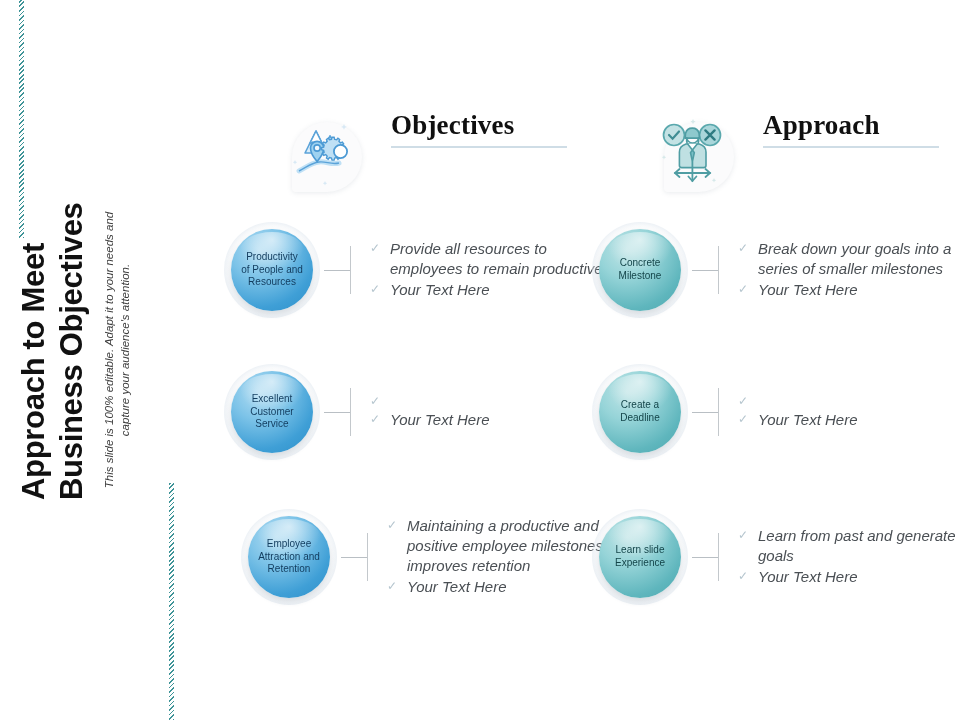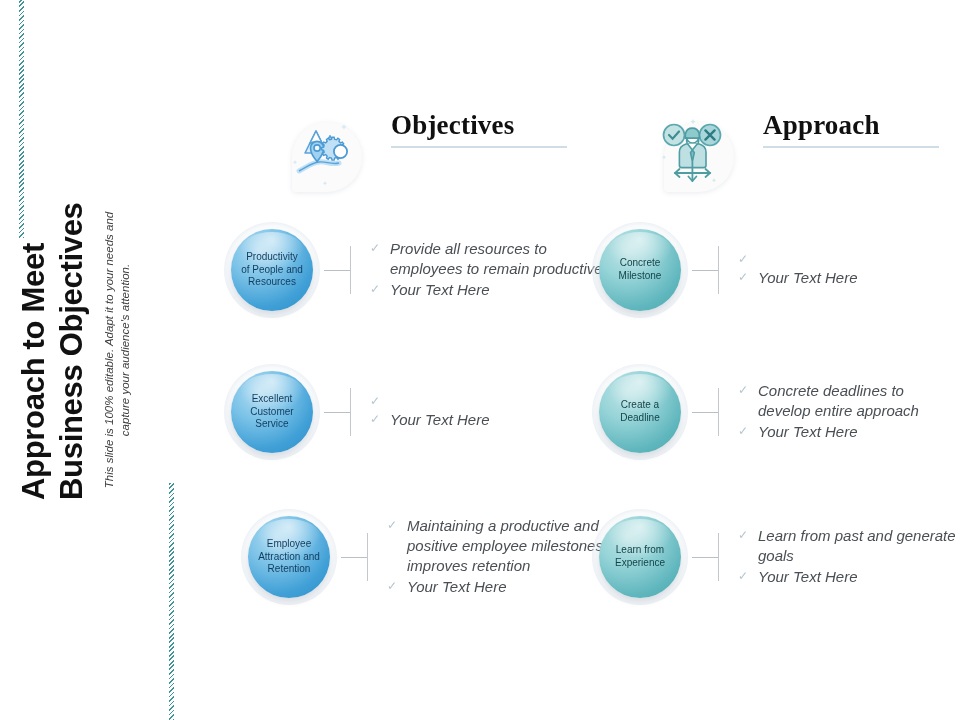--- a/index.html
+++ b/index.html
@@ -379,20 +379,22 @@
 Milestone</div>
     </div>
   </div>
   <div class="connector">
     <div class="h-line"></div>
     <div class="v-line"></div>
   </div>
   <div class="bullets">
     <div class="bullet">
       <span class="check">✓</span>
+      <span class="bullet-text">Break down your goals into a
+series of smaller milestones</span>
     </div>
     <div class="bullet">
       <span class="check">✓</span>
       <span class="bullet-text">Your Text Here</span>
     </div>
   </div>
 </div>
 
 <div class="row" style="left:592px; top:364px;">
   <div class="bubble-wrap">
@@ -402,35 +404,33 @@
 Deadline</div>
     </div>
   </div>
   <div class="connector">
     <div class="h-line"></div>
     <div class="v-line"></div>
   </div>
   <div class="bullets">
     <div class="bullet">
       <span class="check">✓</span>
-      <span class="bullet-text">Concrete deadlines to
-develop entire approach</span>
     </div>
     <div class="bullet">
       <span class="check">✓</span>
       <span class="bullet-text">Your Text Here</span>
     </div>
   </div>
 </div>
 
 <div class="row" style="left:592px; top:509px;">
   <div class="bubble-wrap">
     <div class="bubble-ring"></div>
     <div class="bubble teal">
-      <div class="bubble-label">Learn from
+      <div class="bubble-label">Learn slide
 Experience</div>
     </div>
   </div>
   <div class="connector">
     <div class="h-line"></div>
     <div class="v-line"></div>
   </div>
   <div class="bullets">
     <div class="bullet">
       <span class="check">✓</span>

